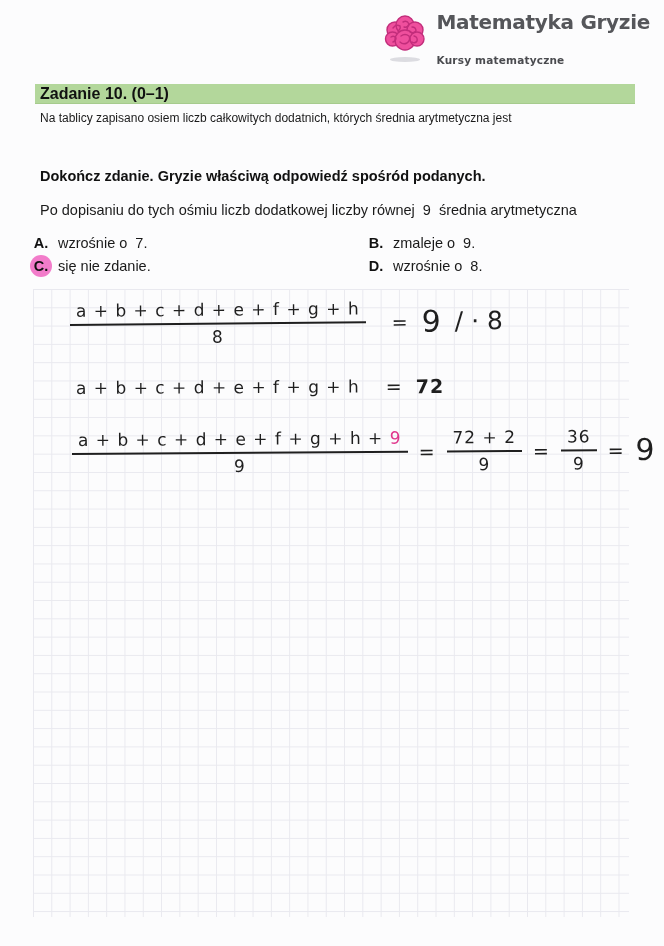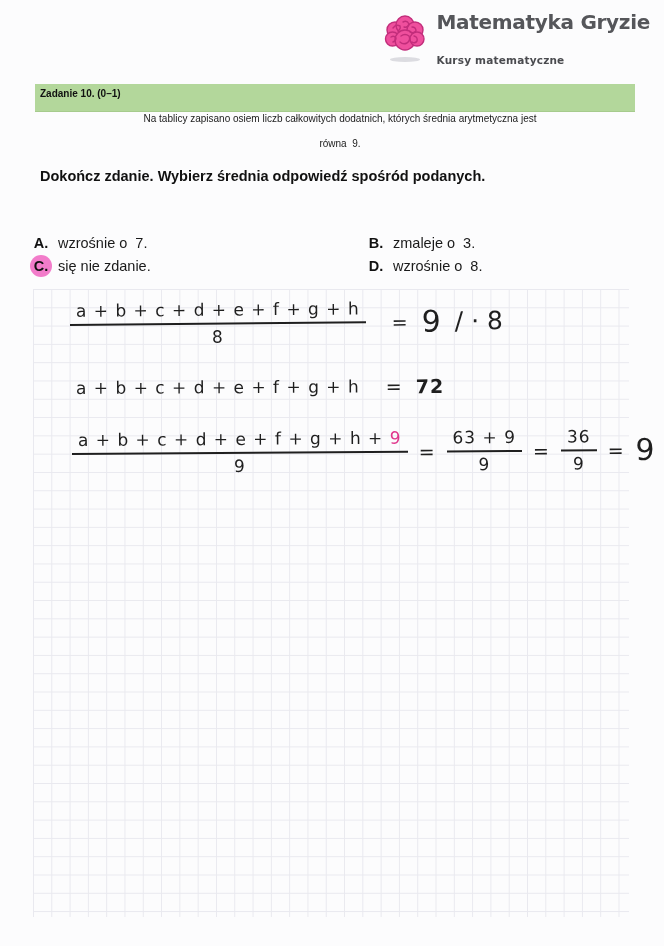--- a/index.html
+++ b/index.html
@@ -39,38 +39,37 @@
     font-size: 10.5px;
     color: #4a4b4f;
     letter-spacing: 0.2px;
     margin-top: 20px;
   }
 
   
   .task-header {
     position: absolute;
     left: 35px; top: 84px;
-    width: 600px; height: 28px;
+    width: 600px; height: 20px;
     background: #b3d79b;
     border-bottom: 1px solid #a6cb8d;
-    font-size: 10px;
+    font-size: 16px;
     font-weight: bold;
     color: #111;
     line-height: 20px;
     padding-left: 5px;
   }
   .txt { white-space: pre-wrap; }
   .statement {
     position: absolute;
     left: 40px; top: 106px;
     width: 600px;
-    font-size: 10px;
+    font-size: 12px;
     color: #1a1a1a;
     line-height: 25px;
-    text-align: center;
   }
   .instruction {
     position: absolute;
     left: 40px; top: 168px;
     width: 600px;
     font-size: 14.5px;
     font-weight: bold;
     color: #111;
   }
   .lead {
@@ -176,34 +175,34 @@
       <span class="brand-subtitle">Kursy matematyczne</span>
     </div>
   </div>
 
   <div class="task-header">
     <span class="txt">Zadanie 10. (0–1)</span>
   </div>
 
   <div class="statement">
     <div class="txt">Na tablicy zapisano osiem liczb całkowitych dodatnich, których średnia arytmetyczna jest</div>
-    <div class="txt">równa  9.</div>
-  </div>
-
-  <div class="instruction txt">Dokończ zdanie. Wybierz średnia odpowiedź spośród podanych.</div>
-
+  </div>
+
+  <div class="instruction txt">Dokończ zdanie. Gryzie właściwą odpowiedź spośród podanych.</div>
+
+  <div class="lead txt">Po dopisaniu do tych ośmiu liczb dodatkowej liczby równej  9  średnia arytmetyczna</div>
 
   <div class="options">
     <div class="option">
       <span class="opt-letter">A.</span>
       <span class="txt">wzrośnie o  7.</span>
     </div>
     <div class="option">
       <span class="opt-letter">B.</span>
-      <span class="txt">zmaleje o  3.</span>
+      <span class="txt">zmaleje o  9.</span>
     </div>
     <div class="option">
       <span class="opt-letter hl">C.</span>
       <span class="txt">się nie zdanie.</span>
     </div>
     <div class="option">
       <span class="opt-letter">D.</span>
       <span class="txt">wzrośnie o  8.</span>
     </div>
   </div>
@@ -226,21 +225,21 @@
     <span class="hw-72">72</span>
   </div>
 
   <div class="eq-row eq3 hand">
     <span class="frac">
       <span class="num"><span class="txt">a + b + c + d + e + f + g + h + </span><span class="accent">9</span></span>
       <span class="den">9</span>
     </span>
     <span class="hw-eq tight">=</span>
     <span class="frac">
-      <span class="num txt">63 + 9</span>
+      <span class="num txt">72 + 2</span>
       <span class="den">9</span>
     </span>
     <span class="hw-eq tight">=</span>
     <span class="frac">
       <span class="num">36</span>
       <span class="den">9</span>
     </span>
     <span class="hw-eq tight">=</span>
     <span class="hw-result">9</span>
   </div>

